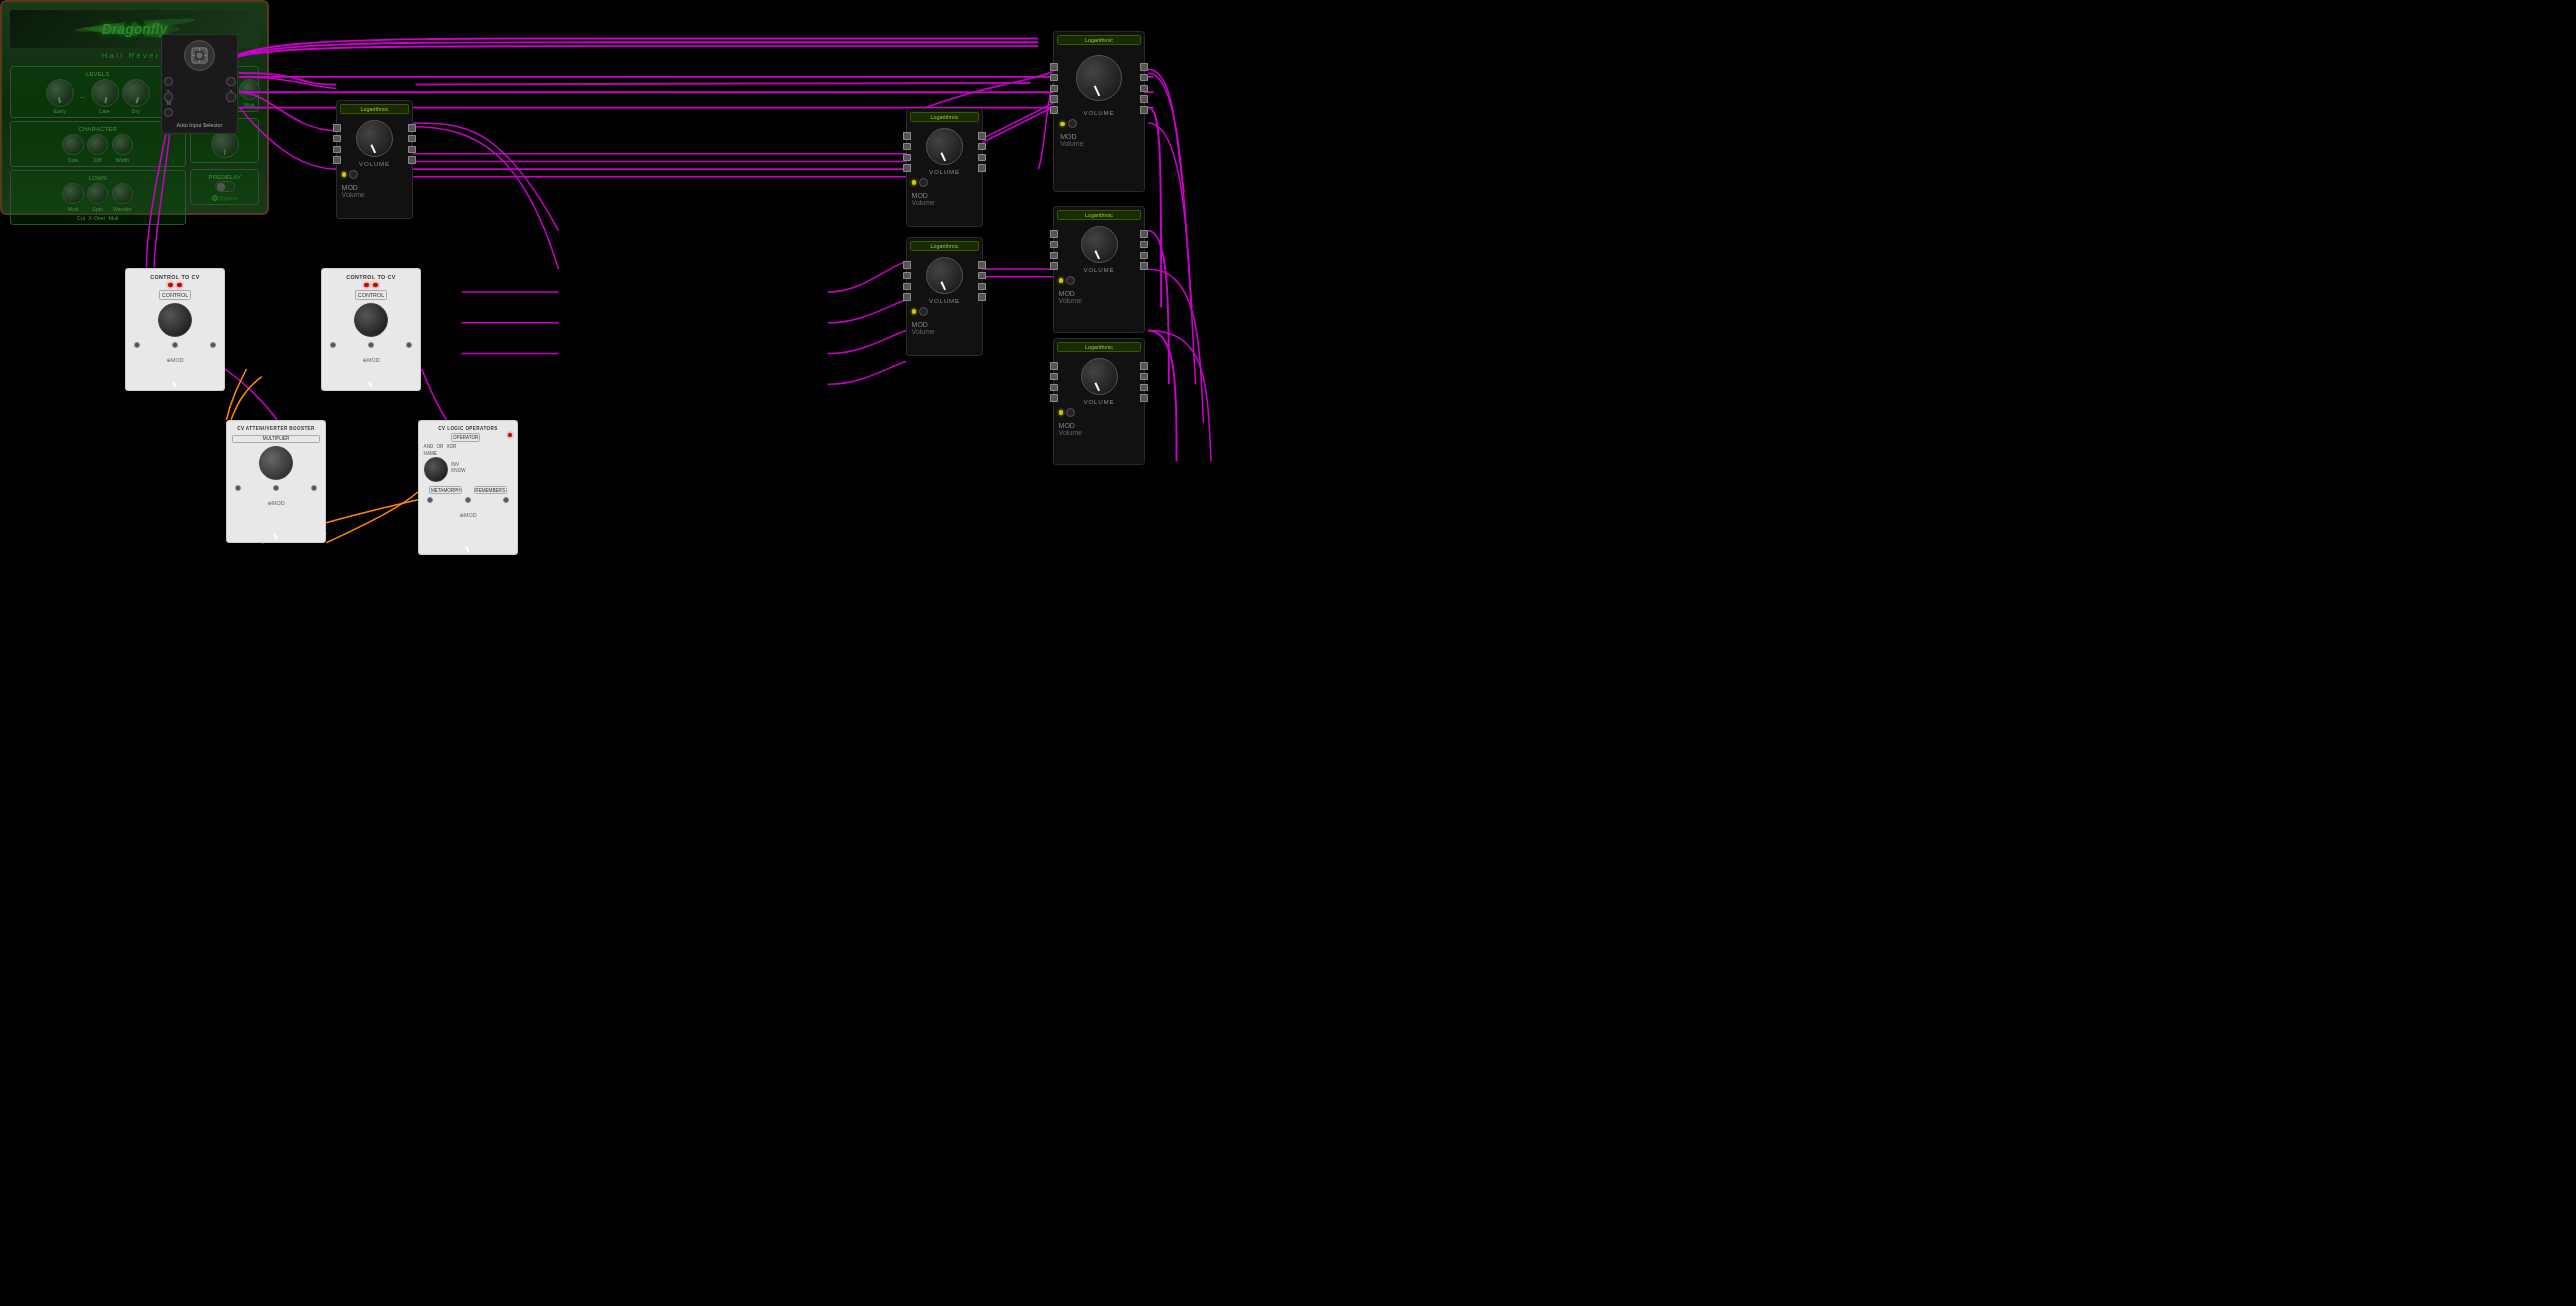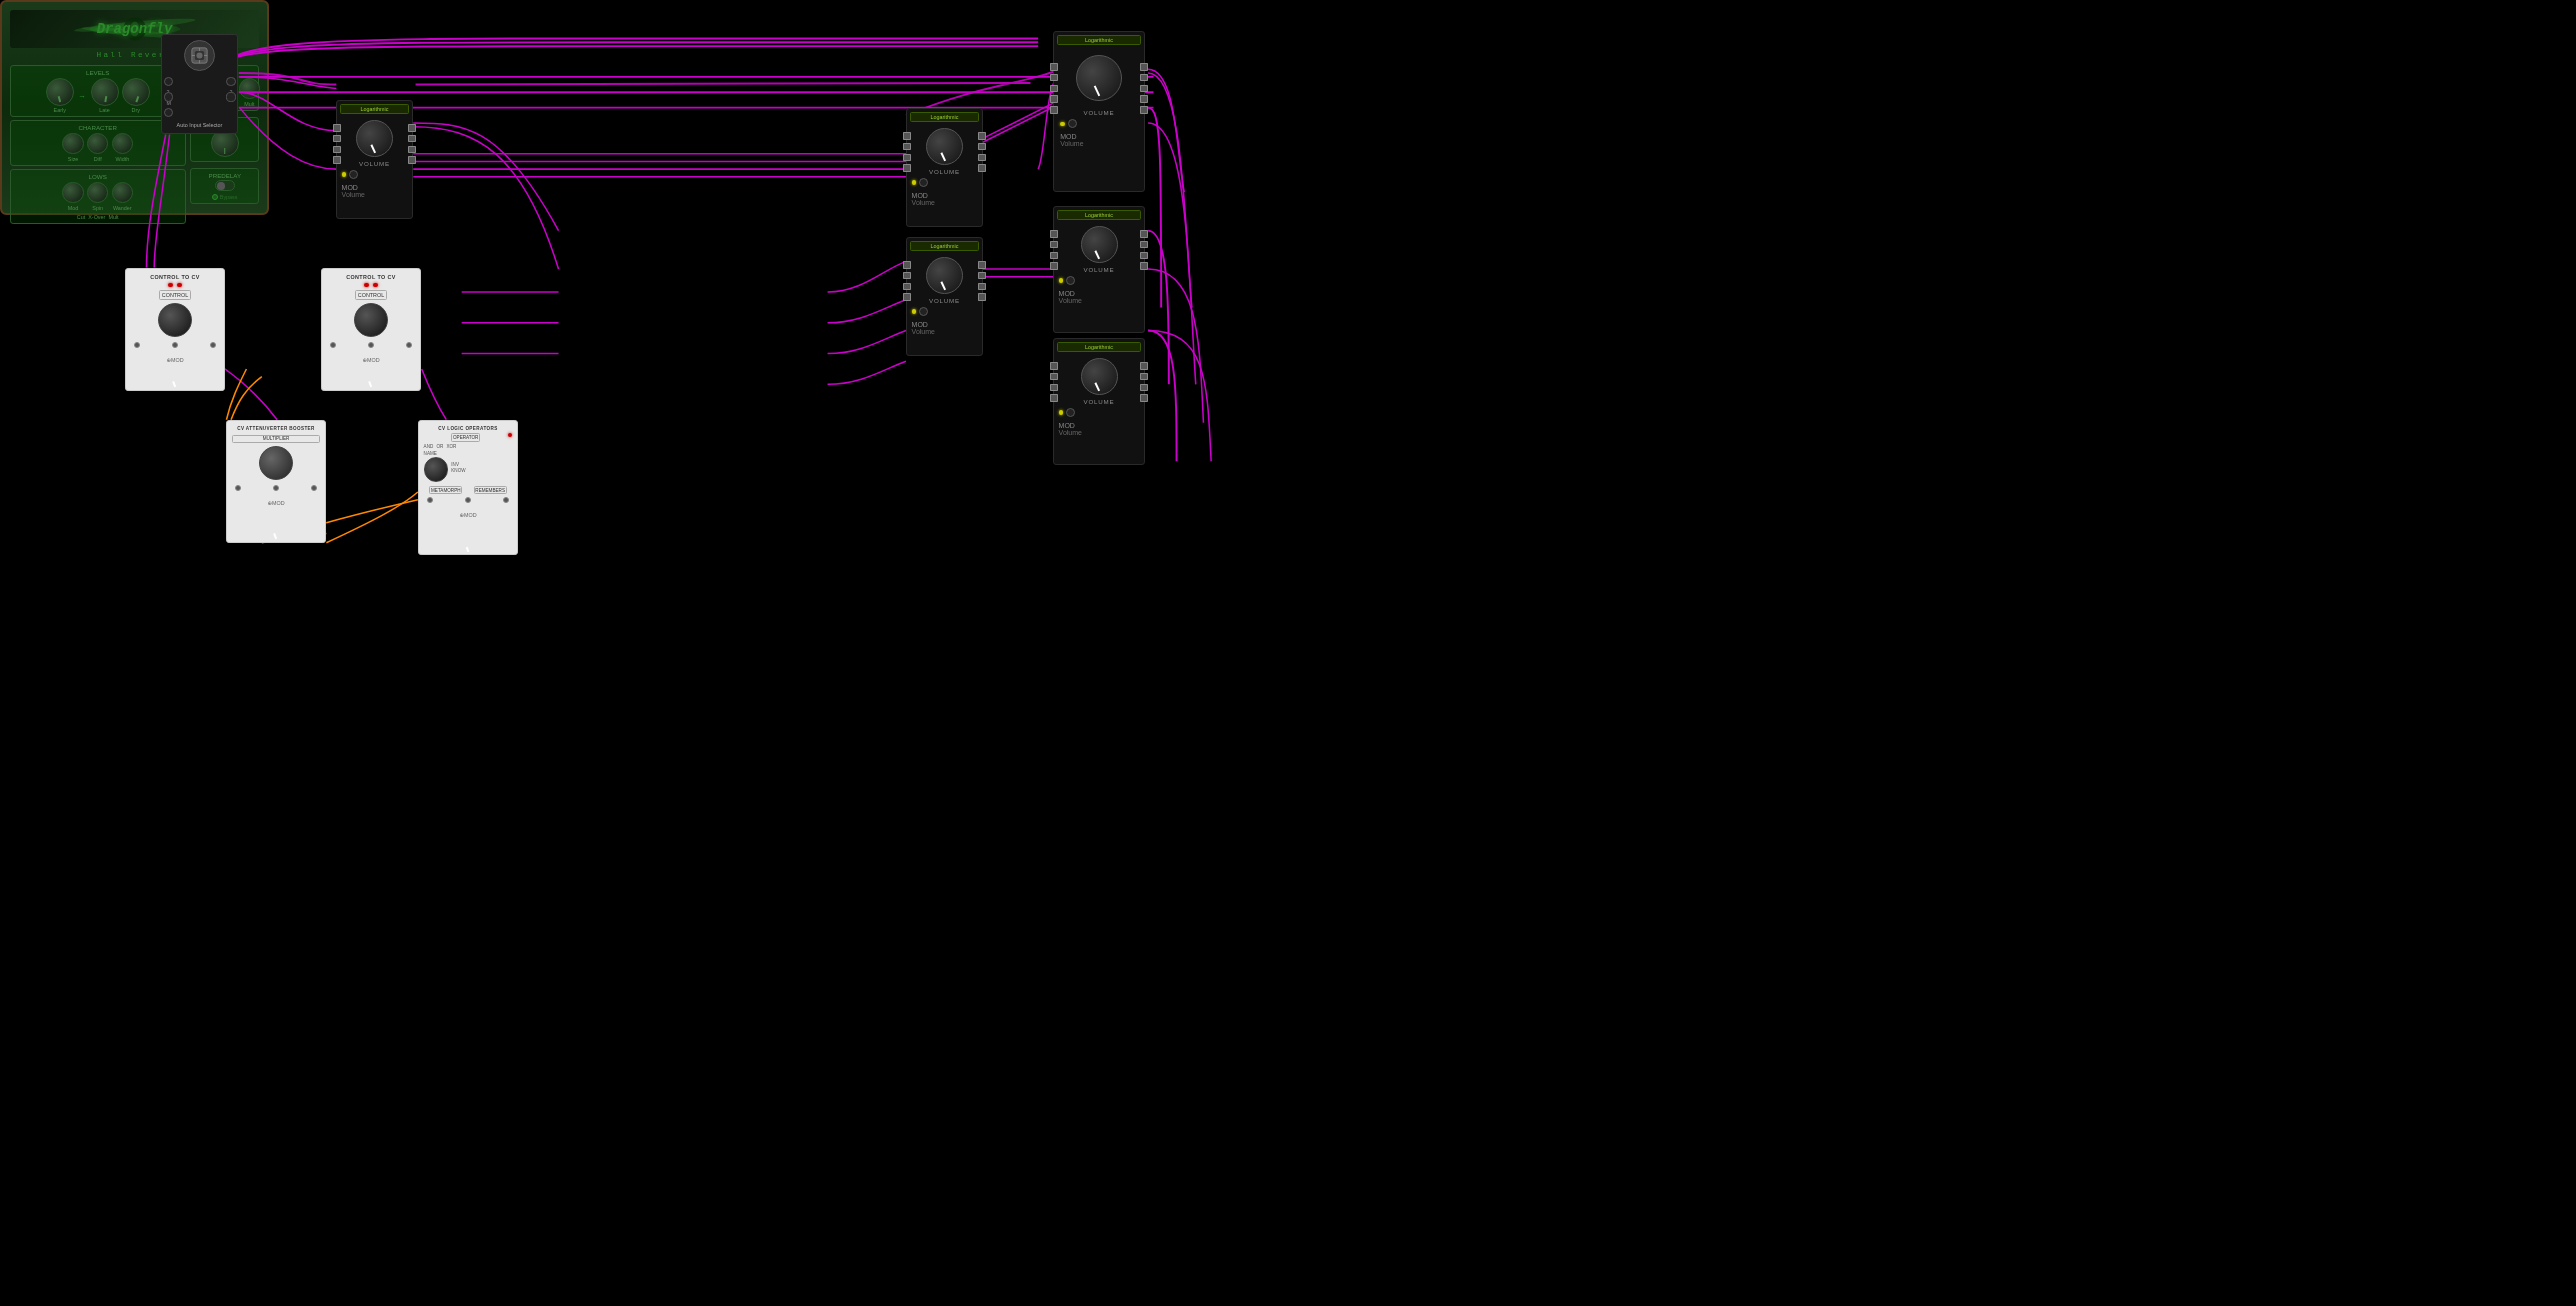--- a/index.html
+++ b/index.html
@@ -757,21 +757,21 @@
     <div class="port"></div>
     <div class="port"></div>
   </div>
   <div style="text-align:center;">
     <span class="brand-label">⊕MOD</span>
   </div>
 </div>
 
 <div id="dragonfly">
 
-  <div style="display:flex; align-items:center; margin-bottom:6.2px;font-family:Liberation Mono, monospace;">
+  <div style="display:flex; align-items:center; margin-bottom:6.2px;">
     <div style="flex:1;">
 
       <div style="width:100%; height:38px; background:linear-gradient(135deg, #0a1a0a, #1a3a1a); border-radius:3.1px; position:relative; overflow:hidden; margin-bottom:3.1px;">
         
         <svg width="100%" height="100%" viewBox="0 0 200 50">
           <ellipse cx="100" cy="25" rx="60" ry="8" fill="#1a5a1a" opacity="0.5"></ellipse>
           <ellipse cx="100" cy="20" rx="80" ry="5" fill="#2a8a2a" opacity="0.3" transform="rotate(-5 100 20)"></ellipse>
           <ellipse cx="100" cy="30" rx="70" ry="4" fill="#2a8a2a" opacity="0.3" transform="rotate(5 100 30)"></ellipse>
           <ellipse cx="100" cy="25" rx="15" ry="15" fill="#0a2a0a"></ellipse>
           <ellipse cx="100" cy="25" rx="6" ry="10" fill="#1a4a1a"></ellipse>

